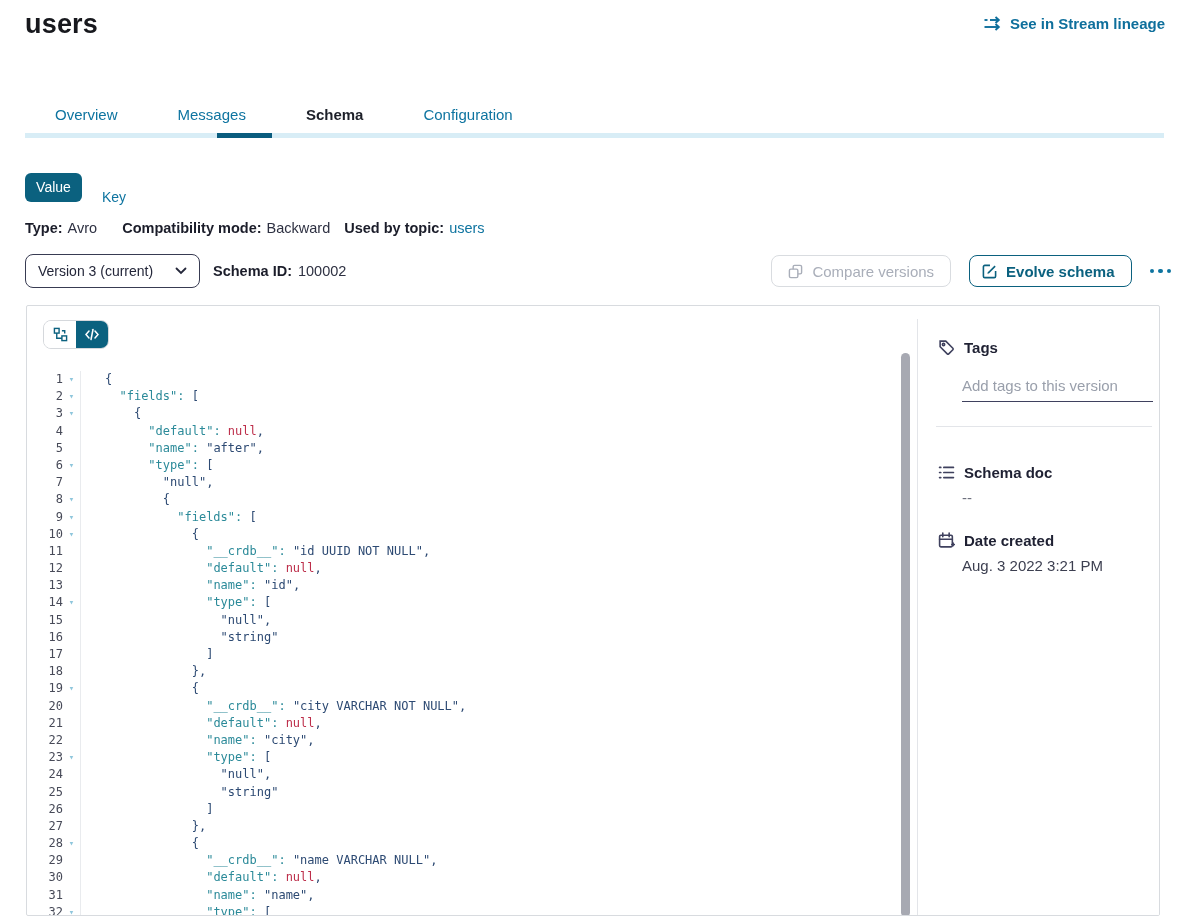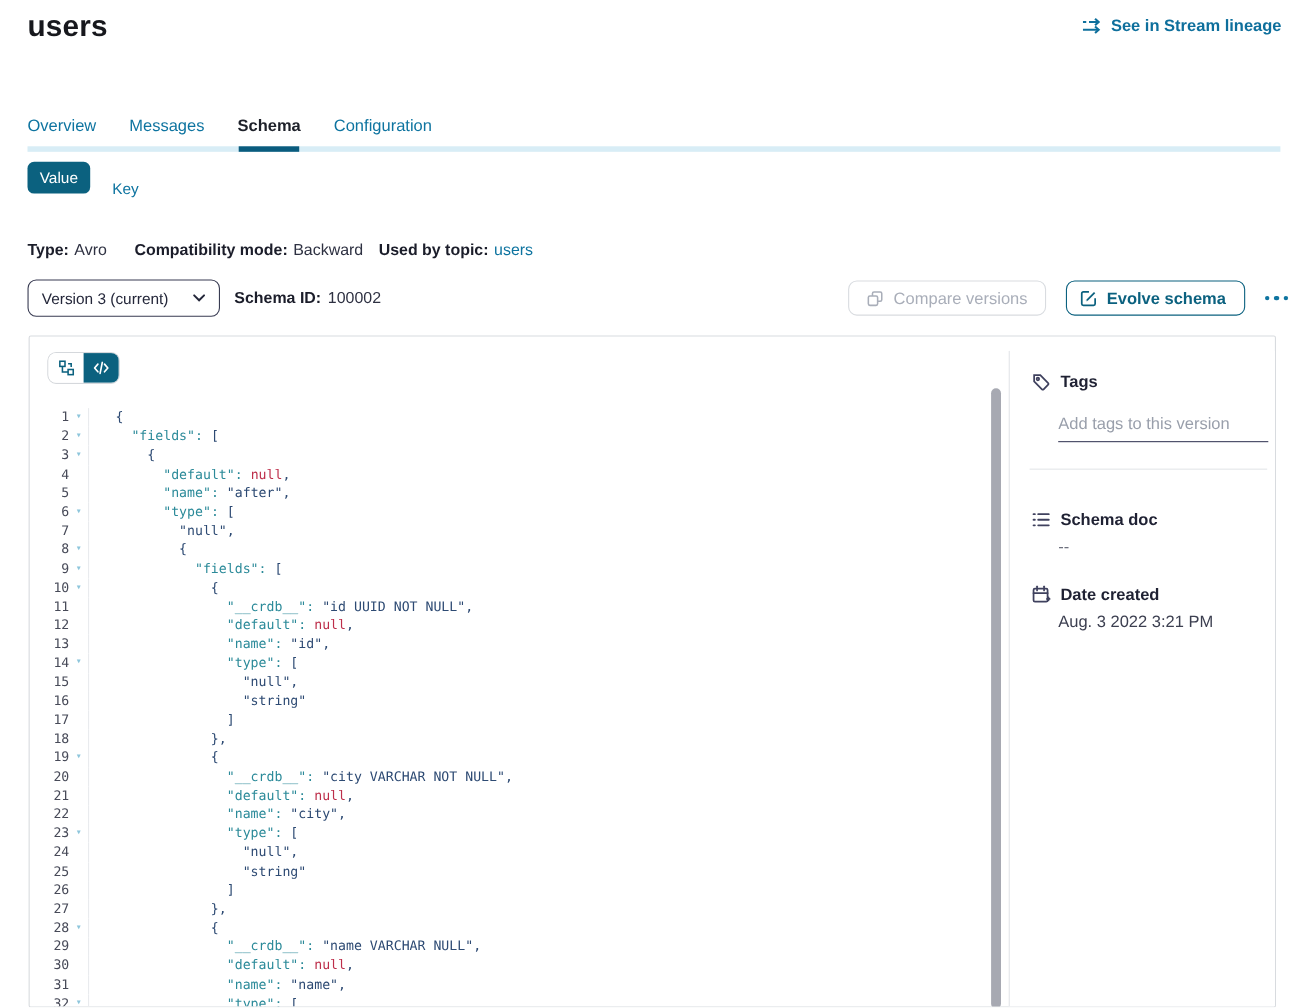--- a/index.html
+++ b/index.html
@@ -7,27 +7,27 @@
   body { font-family:"Liberation Sans", sans-serif; color:#26293b; }
   .page { position:relative; width:1189px; height:916px; overflow:hidden; background:#fff; }
 
   
   .title { position:absolute; left:25px; top:9px; font-size:27px; font-weight:700; color:#17181d; letter-spacing:.2px; }
   .lineage { position:absolute; right:24px; top:15px; display:flex; align-items:center; gap:8px;
              color:#0e6f9c; font-size:15px; font-weight:600; text-decoration:none; cursor:pointer; }
 
   
   .tabs { position:absolute; left:25px; top:106px; display:flex; gap:30px; font-size:15px; }
-  .tab { color:#0e74a0; font-weight:500; text-decoration:none; cursor:pointer; }
+  .tab { color:#0e74a0; font-weight:500; text-decoration:none; cursor:pointer;margin-left:30px; }
   .tab.active { color:#1d2029; font-weight:600; }
   .tabbar { position:absolute; left:25px; right:25px; top:133px; height:5px; background:#d8edf6; }
   .tabbar .marker { position:absolute; left:192px; width:55px; top:0; height:5px; background:#0a5c7e; }
 
   
-  .vk-row { position:absolute; left:25px; top:143px; display:flex; align-items:center; }
+  .vk-row { position:absolute; left:25px; top:169px; display:flex; align-items:center; }
   .vk-value { width:57px; height:29px; border:none; border-radius:6px; background:#0b617f; color:#fff;
               font-family:inherit; font-size:14px; cursor:pointer; }
   .vk-key { margin-left:20px; color:#0e74a0; font-size:14px; text-decoration:none; cursor:pointer;margin-top:20px; }
 
   
   .meta-row { position:absolute; left:25px; top:220px; font-size:14.5px; display:flex; align-items:baseline; }
   .meta-row b { font-weight:700; color:#1b1d2a; }
   .meta-row .v { margin-left:5px; color:#2e3142; }
   .meta-row .g1 { margin-left:25px; } .meta-row .g2 { margin-left:14px; }
   .meta-row .lnk { margin-left:5px; color:#0e74a0; text-decoration:none; cursor:pointer; }

